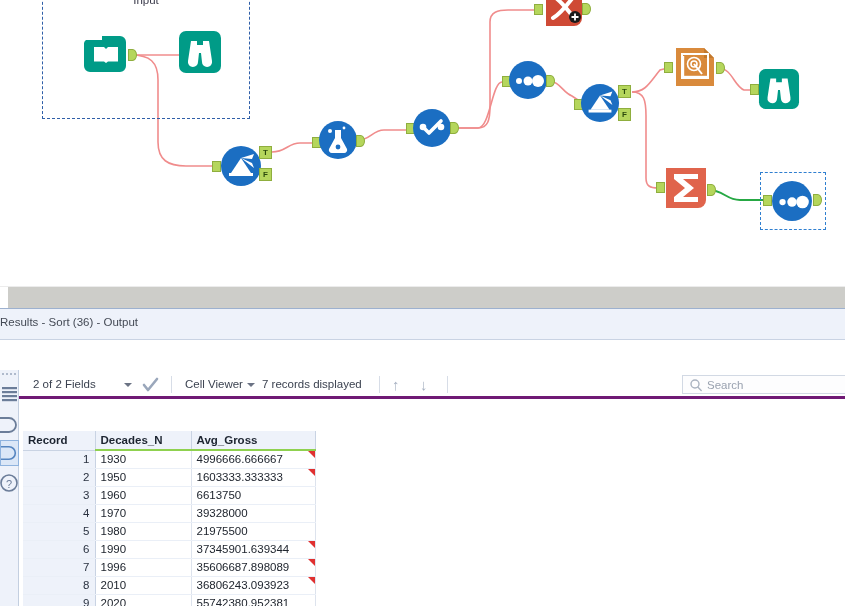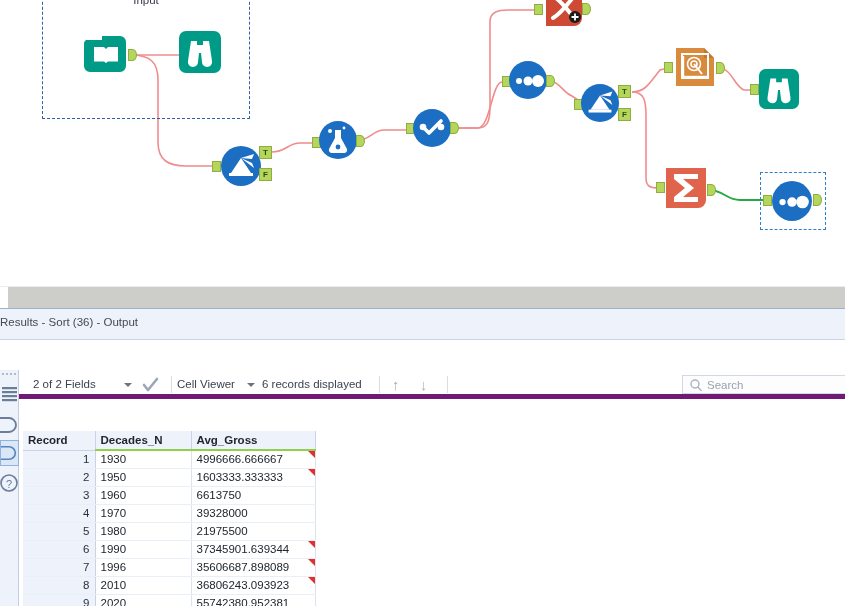--- a/index.html
+++ b/index.html
@@ -105,21 +105,21 @@
   }
   .rail-btn {
     position: absolute; left: 0px; width: 19px; height: 26px;
   }
   .rail-btn.active { background: #dbe7f7; border: 1px solid #8fb3de; }
 
   
   #toolbar {
     position: absolute; left: 19px; top: 30px; right: 0; height: 29px;
     background: #ffffff;
-    border-bottom: 5px solid #701a75;
+    border-bottom: 3px solid #701a75;
   }
   .tb-item {
     position: absolute; top: 0; height: 29px; line-height: 29px;
     font-size: 11.5px; color: #3b4250; white-space: nowrap;
   }
   .tb-caret {
     position: absolute; top: 13px; width: 0; height: 0;
     border-left: 4px solid transparent; border-right: 4px solid transparent;
     border-top: 4px solid #6b7384;
   }
@@ -396,23 +396,23 @@
 
       <div id="toolbar">
         <div class="tb-item" style="left:14px;">2 of 2 Fields</div>
         <div class="tb-caret" style="left:105px;"></div>
         <div class="tb-item" style="left:122px;">
           <svg width="18" height="29" viewBox="0 0 18 29">
             <path d="M3 15 l4 5 l9 -11" stroke="#9aa7bb" stroke-width="2.6" fill="none" stroke-linecap="round" stroke-linejoin="round"></path>
           </svg>
         </div>
         <div class="tb-div" style="left:152px;"></div>
-        <div class="tb-item" style="left:158px;">Cell Viewer</div>
+        <div class="tb-item" style="left:166px;">Cell Viewer</div>
         <div class="tb-caret" style="left:228px;"></div>
-        <div class="tb-item" style="left:243px;">6 records displayed</div>
+        <div class="tb-item" style="left:243px;">7 records displayed</div>
         <div class="tb-div" style="left:360px;"></div>
         <div class="tb-item" style="left:373px; color:#a9b3c3; font-size:15px;">↑</div>
         <div class="tb-item" style="left:401px; color:#a9b3c3; font-size:15px;">↓</div>
         <div class="tb-div" style="left:428px;"></div>
 
         <div id="search-box">
           <svg width="14" height="19" viewBox="0 0 14 19" style="position:absolute;left:6px;top:0;">
             <circle cx="6" cy="8" r="4" fill="none" stroke="#aab3c0" stroke-width="1.4"></circle>
             <path d="M9 11.2 l3.2 3.2" stroke="#aab3c0" stroke-width="1.4" stroke-linecap="round"></path>
           </svg>

